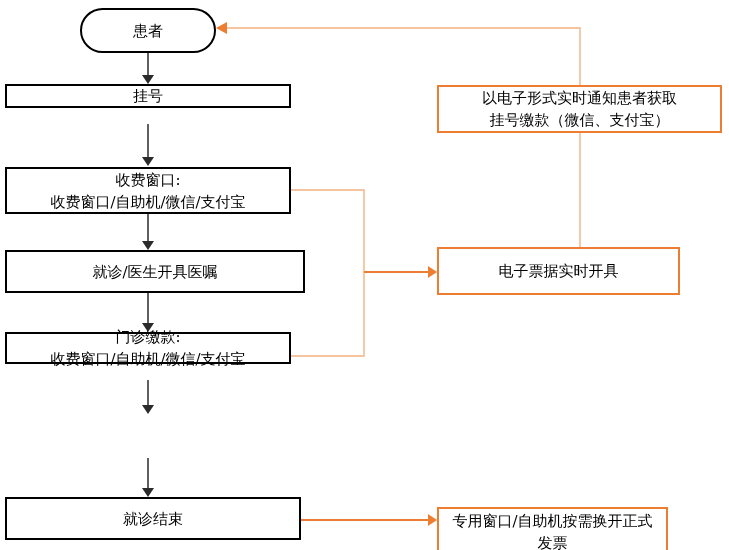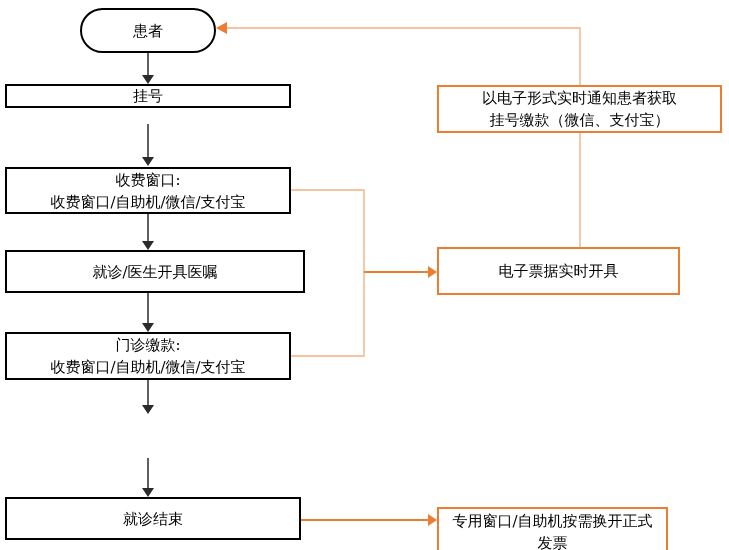--- a/index.html
+++ b/index.html
@@ -102,21 +102,21 @@
 
   <div class="flow-box" style="left:5px;top:167px;width:286px;height:47px">
     <div>收费窗口:</div>
     <div>收费窗口/自助机/微信/支付宝</div>
   </div>
 
   <div class="flow-box" style="left:5px;top:250px;width:300px;height:43px">
     <div>就诊/医生开具医嘱</div>
   </div>
 
-  <div class="flow-box" style="left:5px;top:332px;width:286px;height:48px">
+  <div class="flow-box" style="left:5px;top:332px;width:286px;height:32px">
     <div>门诊缴款:</div>
     <div>收费窗口/自助机/微信/支付宝</div>
   </div>
 
 
   <div class="flow-box" style="left:5px;top:497px;width:296px;height:43px">
     <div>就诊结束</div>
   </div>
 
   <div class="flow-box orange" style="left:437px;top:85px;width:285px;height:48px">

